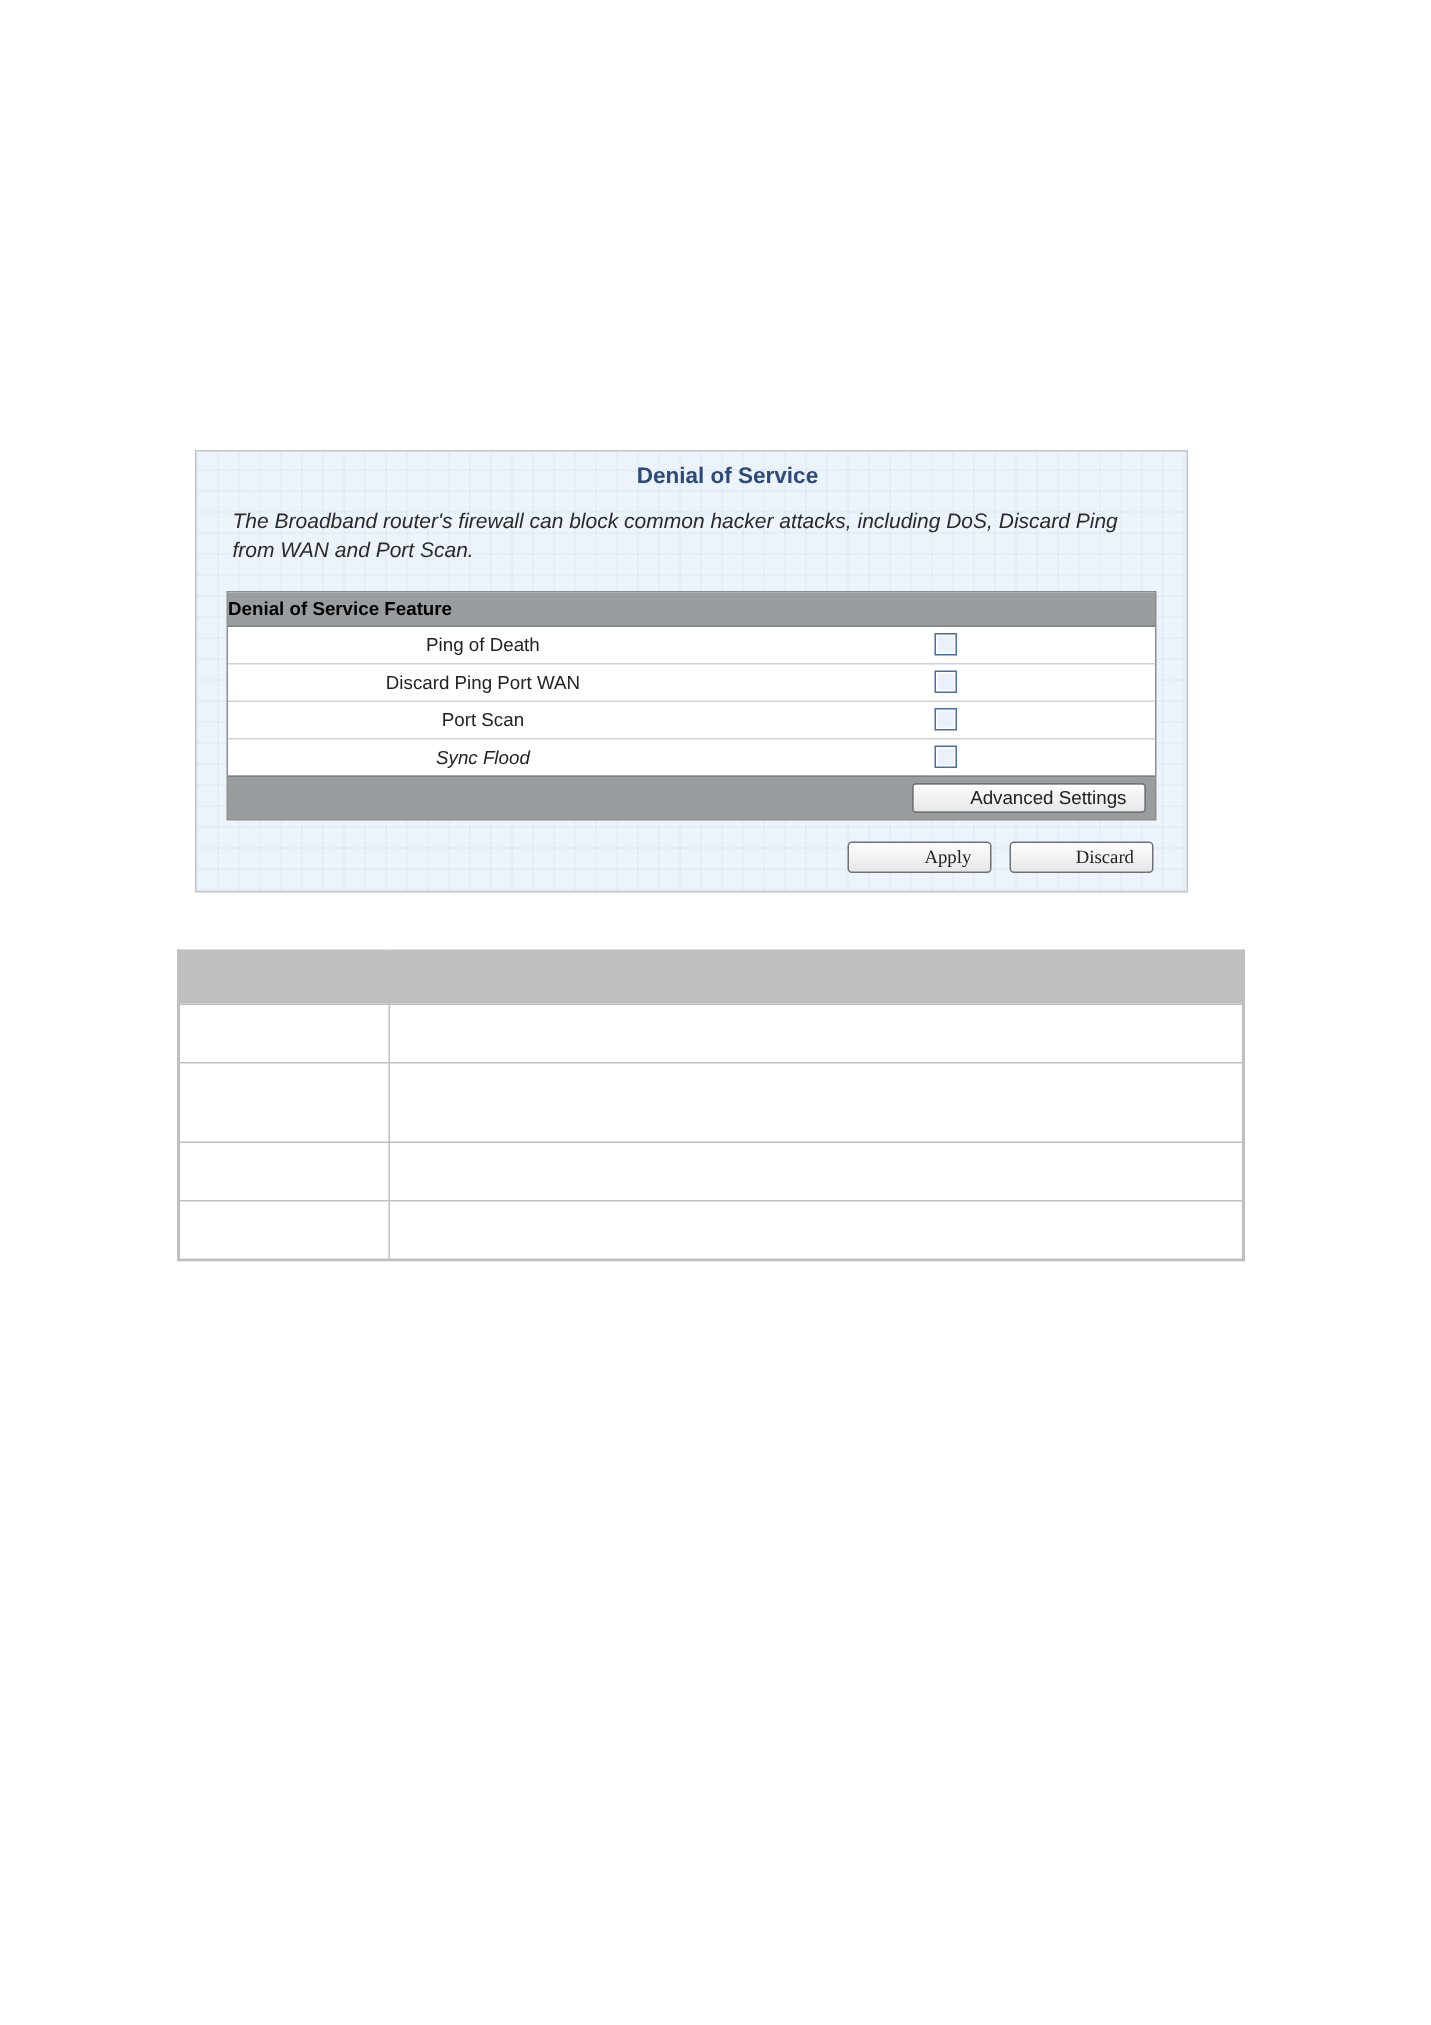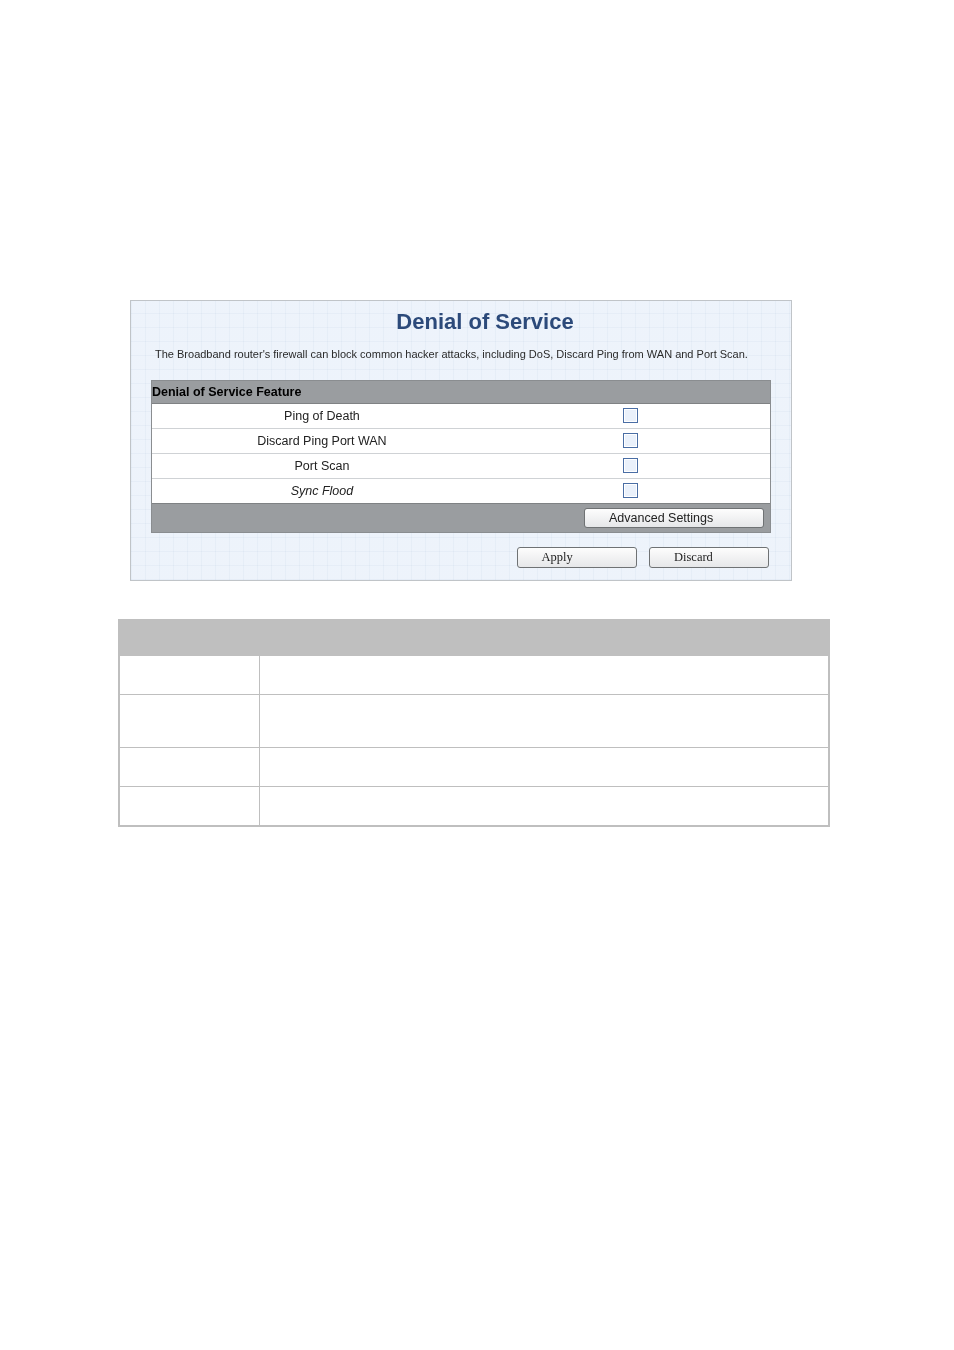--- a/index.html
+++ b/index.html
@@ -23,29 +23,30 @@
     background:
       repeating-linear-gradient(0deg, #eef3f9 0, #eef3f9 1px, #f6f9fd 1px, #f6f9fd 14px),
       repeating-linear-gradient(90deg, #eef3f9 0, #eef3f9 1px, #f6f9fd 1px, #f6f9fd 14px);
     background-blend-mode: multiply;
     padding-bottom: 10px;
   }
   .ui-title {
     text-align: center;
     color: #2c4a7a;
     font-weight: bold;
-    font-size: 22px;
+    font-size: 15px;
     padding: 8px 0 6px 0;
     margin-left: 48px;
   }
   .ui-desc {
-    font-size: 11px;
+    font-size: 14px;
     color: #2a2a2a;
     padding: 6px 20px 18px 24px;
     line-height: 1.35;
+    font-style: italic;
   }
 
   .feature-box {
     margin: 0 20px;
     border: 1px solid #8a8d90;
     background: #ffffff;
   }
   .feature-header {
     background: #9a9da0;
     color: #000;
@@ -85,22 +86,22 @@
   .feature-footer {
     background: #9a9da0;
     padding: 4px 6px;
     text-align: right;
     border-top: 1px solid #7f8284;
   }
   .btn {
     display: inline-block;
     font-size: 12.5px;
     min-width: 70px;
-    padding: 2px 24px;
-    text-align: left;
+    padding: 2px 12px;
+    text-align: right;
     border: 1px solid #6f7274;
     background: linear-gradient(#fdfdfd, #e6e7e9);
     border-radius: 3px;
     color: #222;
     cursor: pointer;
   }
   .btn.wide { min-width: 130px; }
   .action-row {
     text-align: right;
     padding: 14px 22px 2px 0;

